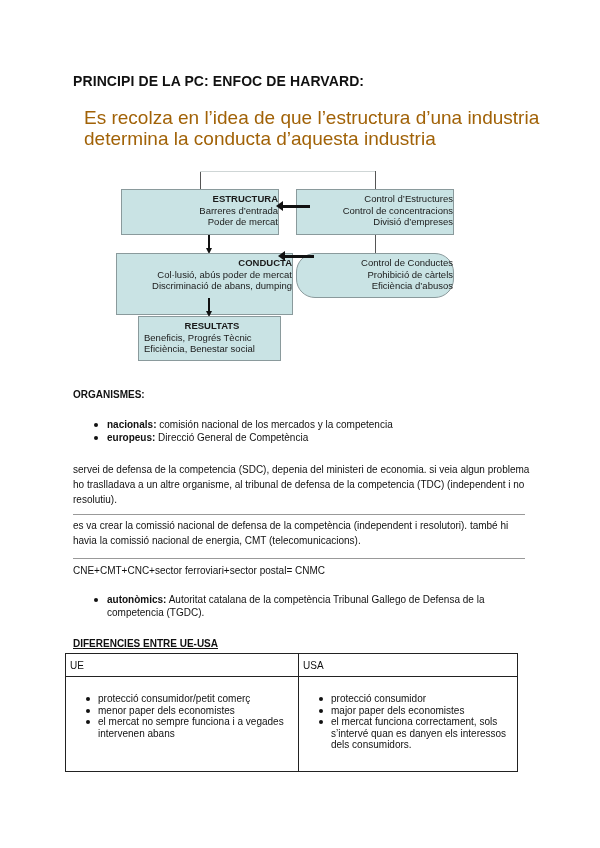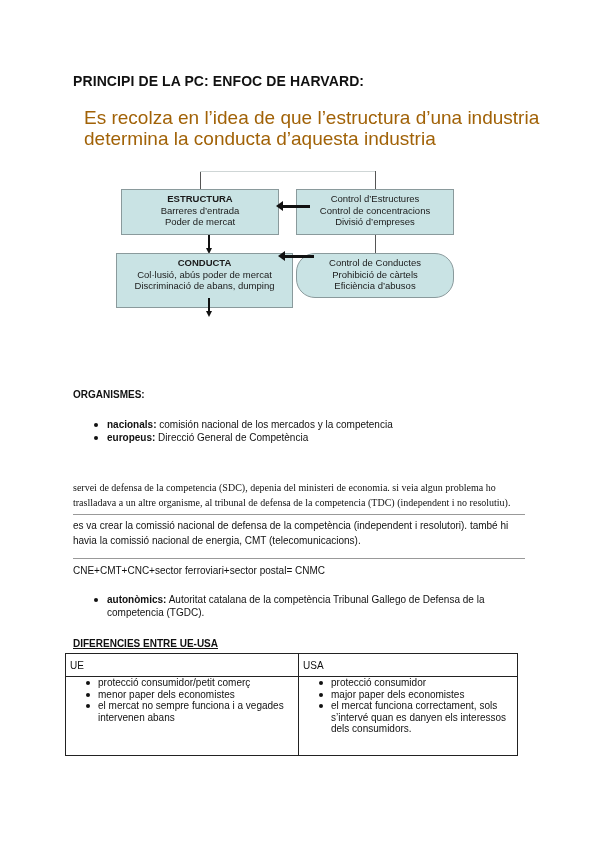--- a/index.html
+++ b/index.html
@@ -11,21 +11,21 @@
     .h-title {
       left: 73px; top: 73px; font-size: 14px; font-weight: bold; letter-spacing: 0.1px;
     }
     .big-quote {
       left: 84px; top: 107px; font-size: 19px; line-height: 21px; color: #a16207; width: 460px;
     }
     
     .diagram { left: 110px; top: 165px; width: 340px; height: 200px; }
     .box {
       position: absolute; background: #c9e3e4; border: 1px solid #8a9a9c;
-      font-size: 9.5px; line-height: 11.5px; text-align: center; color: #1a1a1a;
+      font-size: 9.5px; line-height: 11.5px; text-align: right; color: #1a1a1a;
       box-sizing: border-box; padding-top: 3px;
     }
     .box .bt { font-weight: bold; font-size: 9.5px; }
     .box.left-align { text-align: left; padding-left: 5px; }
     .box.left-align .bt { text-align: center; }
     .vline { position: absolute; width: 1px; background: #555; }
     .vline.dark { width: 2px; background: #111; }
     .hline { position: absolute; height: 1px; background: #cfd6d6; }
     .arrow { position: absolute; height: 3px; background: #111; }
     .arrow::before {
@@ -46,21 +46,21 @@
     .rule { left: 73px; width: 452px; height: 1px; background: #999; }
     .auto-list { left: 73px; top: 593px; width: 460px; }
     .auto-list li { line-height: 15px; }
     .diff-title { left: 73px; top: 638px; font-size: 10px; font-weight: bold; text-decoration: underline; }
     table.diff {
       position: absolute; left: 65px; top: 653px; width: 453px; border-collapse: collapse;
       font-size: 10px;
     }
     table.diff td { border: 1px solid #222; vertical-align: top; padding: 0; }
     table.diff .hd td { height: 22px; padding-left: 4px; vertical-align: middle; }
-    table.diff .bd td { height: 78px; padding-top: 0; }
+    table.diff .bd td { height: 78px; padding-top: 16px; }
     table.diff ul.bul li { line-height: 11.5px; padding-left: 32px; padding-right: 6px; }
     table.diff ul.bul li::before { left: 20px; top: 4px; }
   </style>
 </head>
 <body>
 
 <div class="abs h-title">PRINCIPI DE LA PC: ENFOC DE HARVARD:</div>
 <div class="abs big-quote">Es recolza en l’idea de que l’estructura d’una industria determina la conducta d’aquesta industria</div>
 
 <div class="abs diagram">
@@ -78,44 +78,49 @@
     <div>Control d’Estructures</div>
     <div>Control de concentracions</div>
     <div>Divisió d’empreses</div>
   </div>
   <div class="arrow" style="left:172px; top:40px; width:28px;"></div>
 
   <div class="vline dark" style="left:98px; top:70px; height:14px;"></div>
   <div class="arrow-down" style="left:95.5px; top:83px;"></div>
   <div class="vline" style="left:265px; top:70px; height:18px;"></div>
 
-  <div class="box" style="left:6px; top:88px; width:177px; height:55px;">
+  <div class="box" style="left:6px; top:88px; width:177px; height:62px;">
     <div class="bt">CONDUCTA</div>
     <div>Col·lusió, abús poder de mercat</div>
     <div>Discriminació de abans, dumping</div>
   </div>
   <div class="box" style="left:186px; top:88px; width:158px; height:45px;border-radius:19px;">
     <div>Control de Conductes</div>
     <div>Prohibició de càrtels</div>
     <div>Eficiència d’abusos</div>
   </div>
   <div class="arrow" style="left:174px; top:90px; width:30px;"></div>
 
   <div class="vline dark" style="left:98px; top:133px; height:14px;"></div>
   <div class="arrow-down" style="left:95.5px; top:146px;"></div>
 
+  <div class="box left-align" style="left:28px; top:151px; width:143px; height:45px;">
+    <div class="bt">RESULTATS</div>
+    <div>Beneficis, Progrés Tècnic</div>
+    <div>Eficiència, Benestar social</div>
+  </div>
 </div>
 
 <div class="abs sec-title">ORGANISMES:</div>
 <ul class="abs bul org-list">
   <li><b>nacionals:</b><span> comisión nacional de los mercados y la competencia</span></li>
   <li><b>europeus:</b><span> Direcció General de Competència</span></li>
 </ul>
 
-<div class="abs para" style="top:480px;font-family:Liberation Serif, serif;">servei de defensa de la competencia (SDC), depenia del ministeri de economia. si veia algun problema ho traslladava a un altre organisme, al tribunal de defensa de la competencia (TDC) (independent i no resolutiu).</div>
+<div class="abs para" style="top:462px;">servei de defensa de la competencia (SDC), depenia del ministeri de economia. si veia algun problema ho traslladava a un altre organisme, al tribunal de defensa de la competencia (TDC) (independent i no resolutiu).</div>
 <div class="abs rule" style="top:514px;"></div>
 <div class="abs para" style="top:518px;">es va crear la comissió nacional de defensa de la competència (independent i resolutori). també hi havia la comissió nacional de energia, CMT (telecomunicacions).</div>
 <div class="abs rule" style="top:558px;"></div>
 <div class="abs para" style="top:563px;">CNE+CMT+CNC+sector ferroviari+sector postal= CNMC</div>
 
 <ul class="abs bul auto-list">
   <li><b>autonòmics:</b><span> Autoritat catalana de la competència Tribunal Gallego de Defensa de la competencia (TGDC).</span></li>
 </ul>
 
 <div class="abs diff-title">DIFERENCIES ENTRE UE-USA</div>

